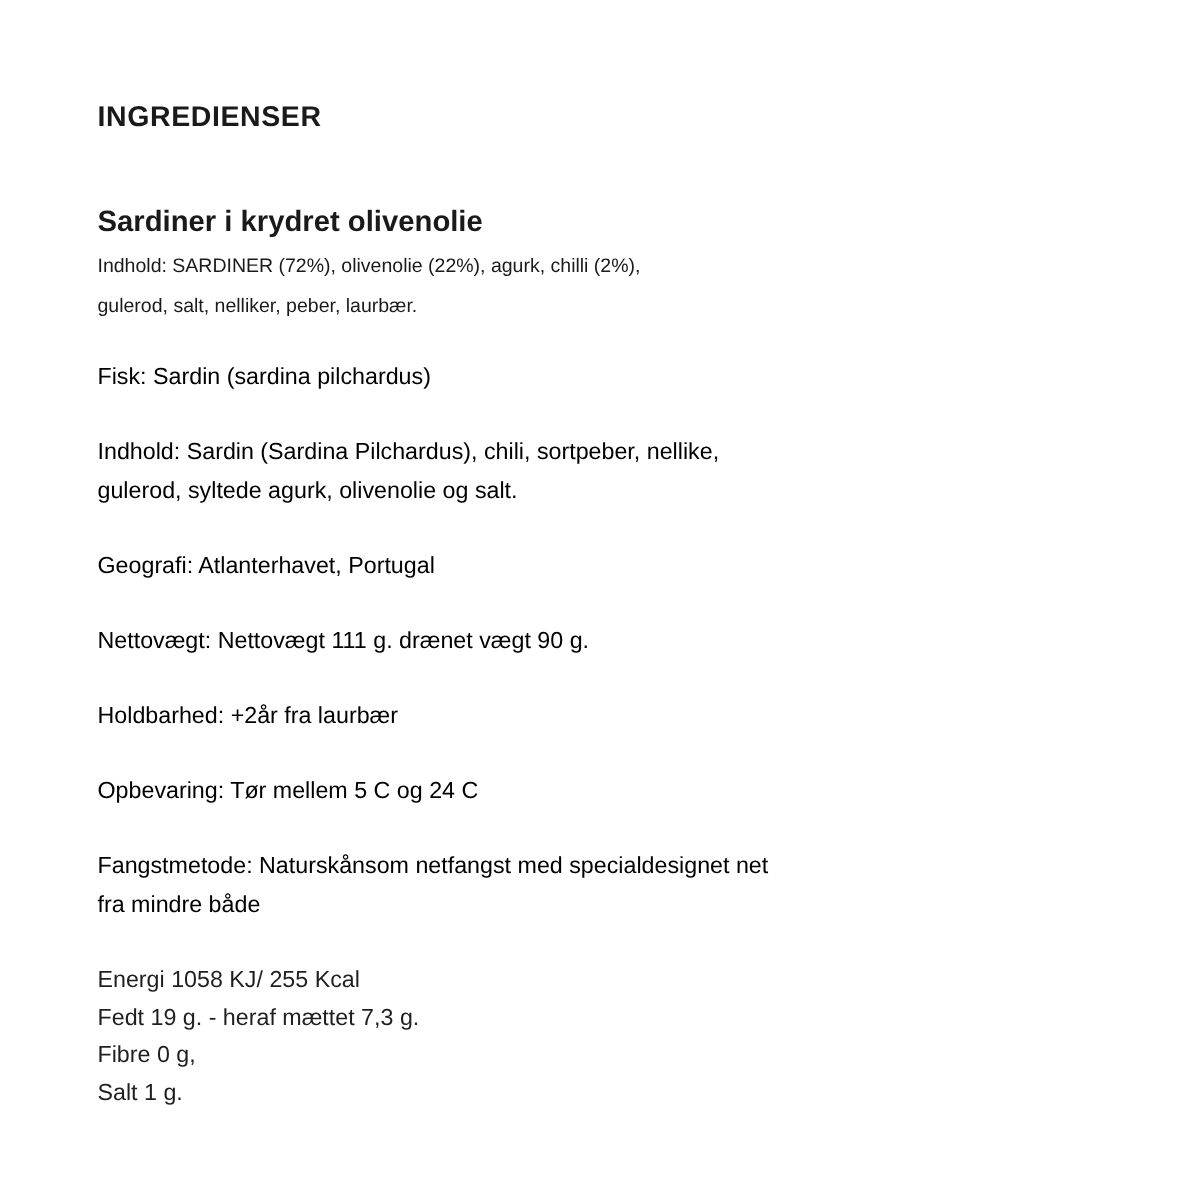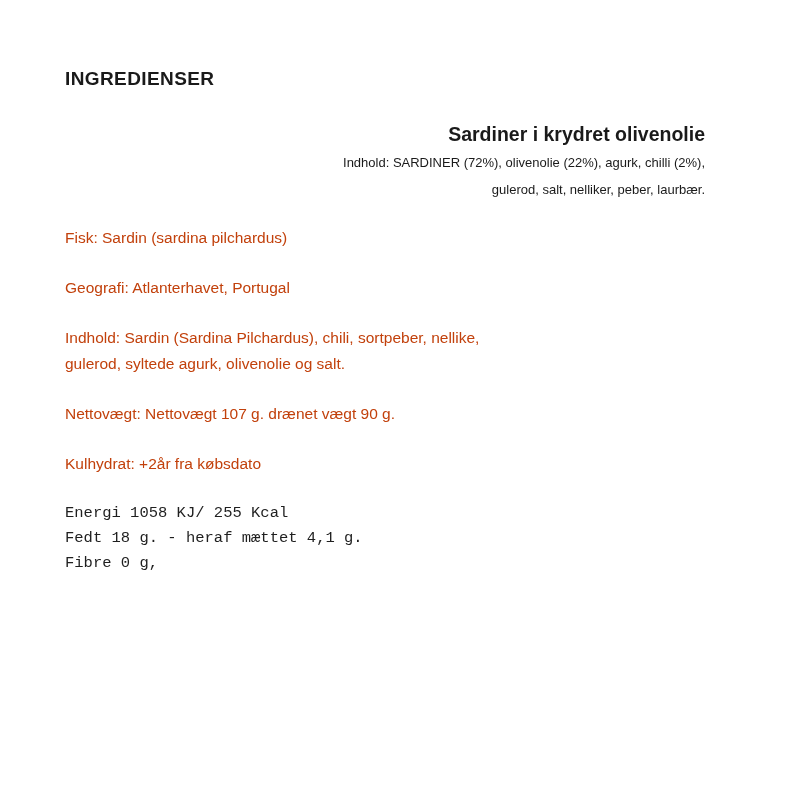--- a/index.html
+++ b/index.html
@@ -19,23 +19,22 @@
     overflow: hidden;
   }
   .page-title {
     margin: 0;
     font-size: 19px;
     line-height: 22px;
     font-weight: 700;
     letter-spacing: 0.4px;
   }
   .product-block {
-    margin-top: 32px;
+    margin-top: 46px;
     max-width: 640px;
-    text-align: right;
   }
   .product-name {
     margin: 0;
     font-size: 19.5px;
     line-height: 24px;
     font-weight: 700;
   }
   .product-ingredients {
     margin: 3px 0 0 0;
     font-size: 13px;
@@ -46,56 +45,59 @@
   .details-block {
     margin-top: 22px;
     max-width: 640px;
   }
   .detail-paragraph {
     margin: 0 0 24px 0;
     font-size: 15.5px;
     line-height: 26px;
     font-weight: 400;
     white-space: pre-line;
-    color: #c2410c;
+    color: #000000;
   }
   .nutrition-block {
     margin-top: 0;
     max-width: 640px;
   }
   .nutrition-line {
     margin: 0;
     font-size: 15.5px;
     line-height: 25px;
     font-weight: 400;
     color: #1f1f1f;
-    font-family: Liberation Mono, monospace;
   }
 </style>
 </head>
 <body>
 
 <div class="page">
 
   <h1 class="page-title">INGREDIENSER</h1>
 
   <div class="product-block">
     <h2 class="product-name">Sardiner i krydret olivenolie</h2>
     <p class="product-ingredients">Indhold: SARDINER (72%), olivenolie (22%), agurk, chilli (2%),
 gulerod, salt, nelliker, peber, laurbær.</p>
   </div>
 
   <div class="details-block">
     <p class="detail-paragraph">Fisk: Sardin (sardina pilchardus)</p>
-    <p class="detail-paragraph">Geografi: Atlanterhavet, Portugal</p>
     <p class="detail-paragraph">Indhold: Sardin (Sardina Pilchardus), chili, sortpeber, nellike,
 gulerod, syltede agurk, olivenolie og salt.</p>
-    <p class="detail-paragraph">Nettovægt: Nettovægt 107 g. drænet vægt 90 g.</p>
-    <p class="detail-paragraph">Kulhydrat: +2år fra købsdato</p>
+    <p class="detail-paragraph">Geografi: Atlanterhavet, Portugal</p>
+    <p class="detail-paragraph">Nettovægt: Nettovægt 111 g. drænet vægt 90 g.</p>
+    <p class="detail-paragraph">Holdbarhed: +2år fra laurbær</p>
+    <p class="detail-paragraph">Opbevaring: Tør mellem 5 C og 24 C</p>
+    <p class="detail-paragraph">Fangstmetode: Naturskånsom netfangst med specialdesignet net
+fra mindre både</p>
   </div>
 
   <div class="nutrition-block">
     <p class="nutrition-line">Energi 1058 KJ/ 255 Kcal</p>
-    <p class="nutrition-line">Fedt 18 g. - heraf mættet 4,1 g.</p>
+    <p class="nutrition-line">Fedt 19 g. - heraf mættet 7,3 g.</p>
     <p class="nutrition-line">Fibre 0 g,</p>
+    <p class="nutrition-line">Salt 1 g.</p>
   </div>
 
 </div>
 
 </body></html>

